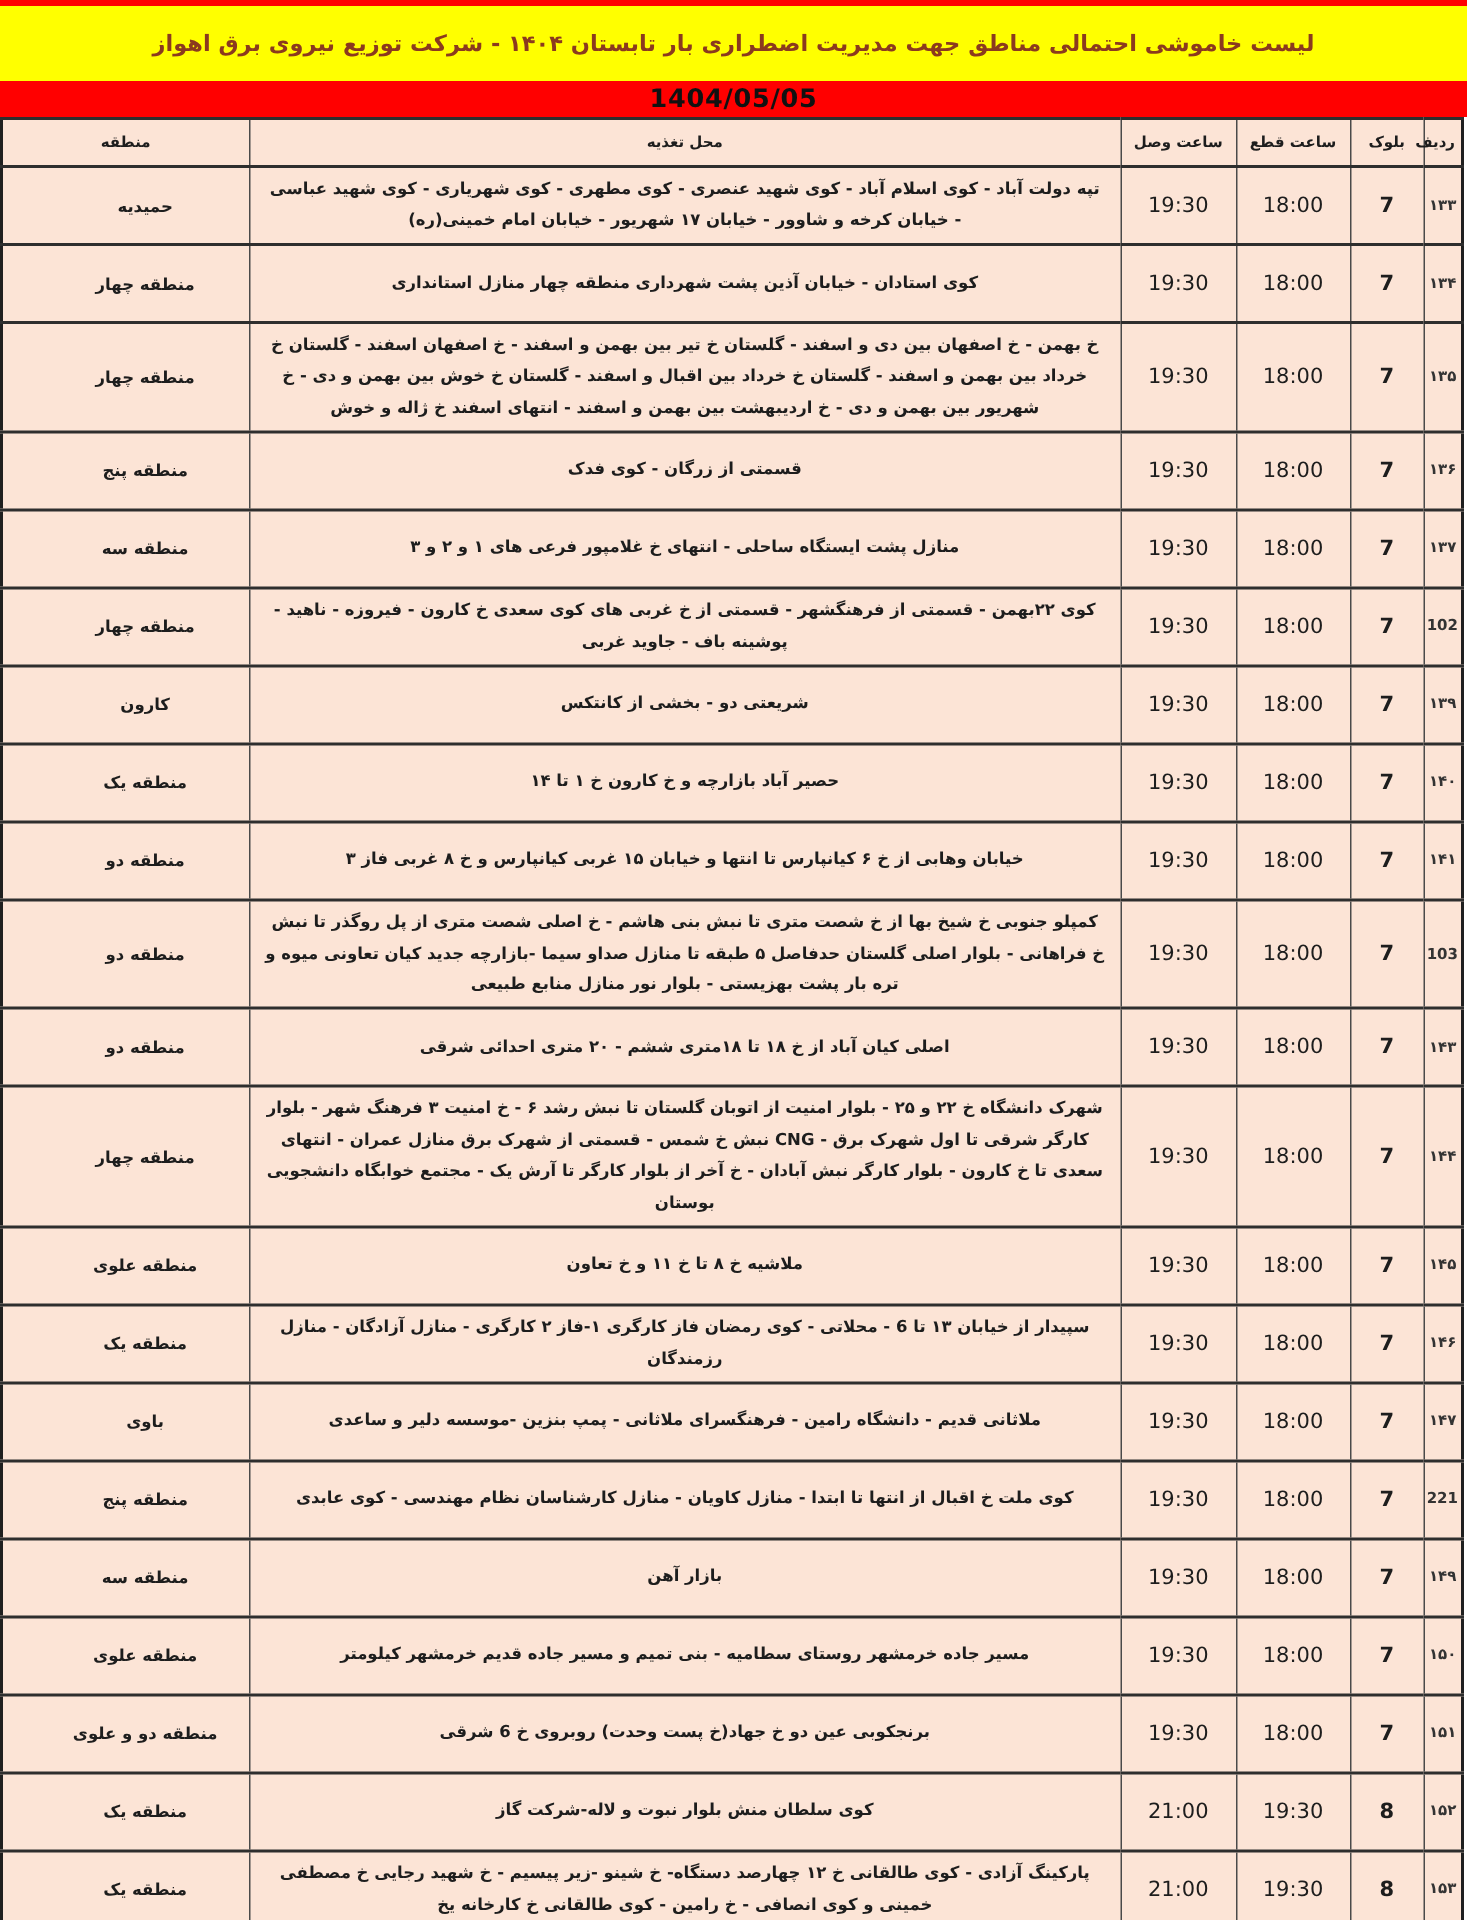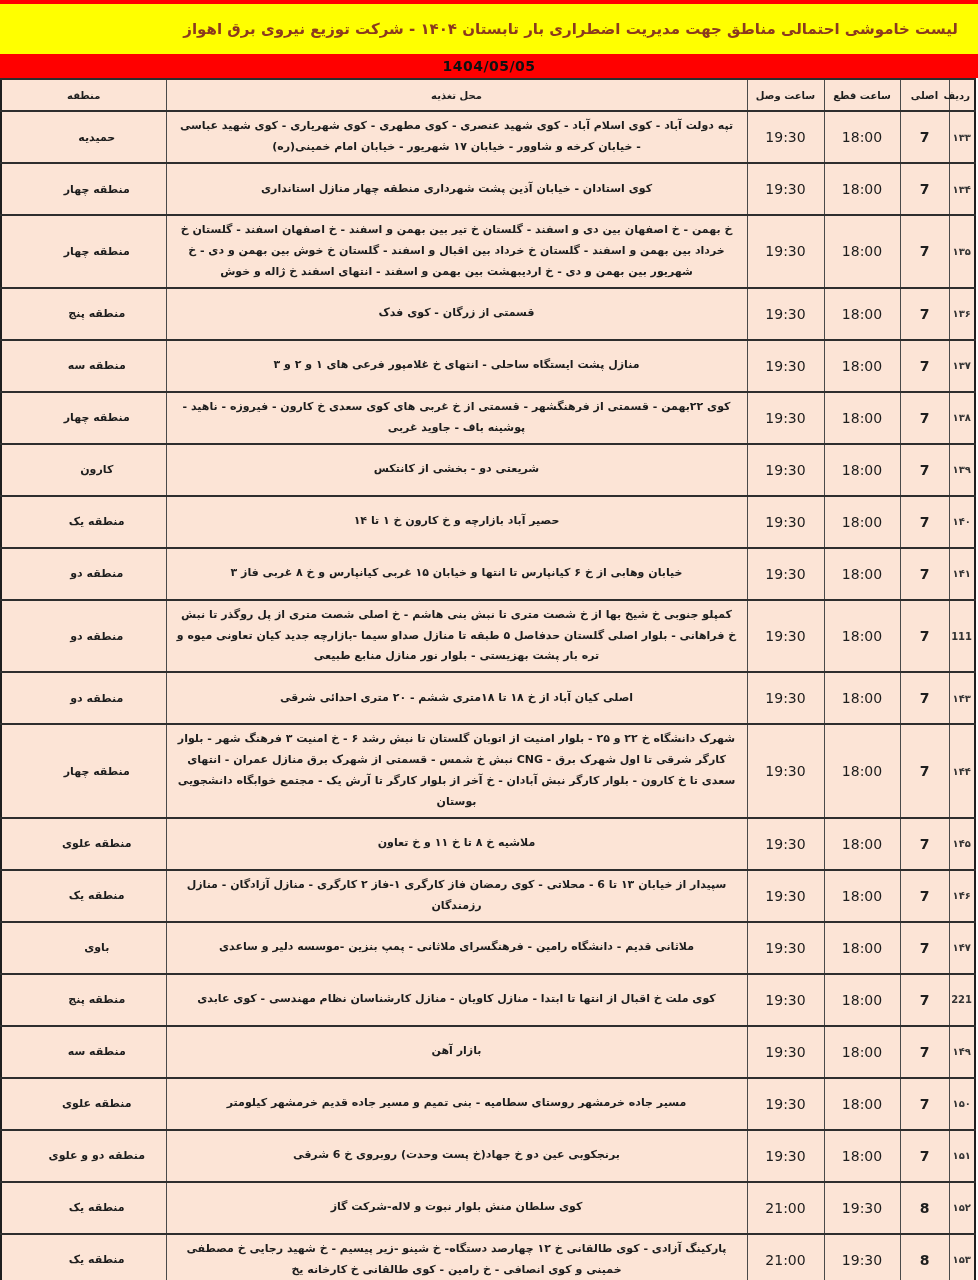--- a/index.html
+++ b/index.html
@@ -6,38 +6,38 @@
   html, body { background: #ffffff; }
   body {
     width: 978px;
     font-family: "DejaVu Sans", "Liberation Sans", sans-serif;
     direction: rtl;
   }
   .top-red-line { height: 4px; background: #ff0000; }
   .title-banner {
     background: #ffff00;
     min-height: 50px;
-    display: flex; align-items: center; justify-content: flex-start;
+    display: flex; align-items: center; justify-content: center;
     padding: 8px 20px;
   }
   .title-banner .title-text {
     color: #8b3a1e;
     font-weight: bold;
     font-size: 15px;
     text-align: center;
   }
   .date-banner {
     background: #ff0000;
     height: 24px;
     display: flex; align-items: center; justify-content: center;
   }
   .date-banner .date-text {
     color: #111;
     font-weight: bold;
-    font-size: 14px;
+    font-size: 17px;
     direction: ltr;
     letter-spacing: 0.5px;
   }
   table.outage-table {
     width: 974px;
     margin: 0 2px;
     border-collapse: collapse;
     table-layout: fixed;
     background: #fce4d6;
     border: 2px solid #1f1f1f;
@@ -84,21 +84,21 @@
     <col style="width:26px">
     <col style="width:49px">
     <col style="width:76px">
     <col style="width:77px">
     <col style="width:581px">
     <col style="width:165px">
   </colgroup>
   <thead>
     <tr>
       <th>ردیف</th>
-      <th>اصلی</th>
+      <th>بلوک</th>
       <th>ساعت قطع</th>
       <th>ساعت وصل</th>
       <th>محل تغذیه</th>
       <th>منطقه</th>
     </tr>
   </thead>
   <tbody>
       <tr>
     <td class="c-rownum">۱۳۳</td>
     <td class="c-block">7</td>
@@ -133,21 +133,21 @@
   </tr>
       <tr>
     <td class="c-rownum">۱۳۷</td>
     <td class="c-block">7</td>
     <td class="c-time">18:00</td>
     <td class="c-time">19:30</td>
     <td class="c-loc">منازل پشت ایستگاه ساحلی - انتهای خ غلامپور فرعی های ۱ و ۲ و ۳</td>
     <td class="c-region">منطقه سه</td>
   </tr>
       <tr>
-    <td class="c-rownum">۱۳۸</td>
+    <td class="c-rownum">102</td>
     <td class="c-block">7</td>
     <td class="c-time">18:00</td>
     <td class="c-time">19:30</td>
     <td class="c-loc">کوی ۲۲بهمن - قسمتی از فرهنگشهر - قسمتی از خ غربی های کوی سعدی خ کارون - فیروزه - ناهید - پوشینه باف - جاوید غربی</td>
     <td class="c-region">منطقه چهار</td>
   </tr>
       <tr>
     <td class="c-rownum">۱۳۹</td>
     <td class="c-block">7</td>
     <td class="c-time">18:00</td>
@@ -165,21 +165,21 @@
   </tr>
       <tr>
     <td class="c-rownum">۱۴۱</td>
     <td class="c-block">7</td>
     <td class="c-time">18:00</td>
     <td class="c-time">19:30</td>
     <td class="c-loc">خیابان وهابی از خ ۶ کیانپارس تا انتها و خیابان ۱۵ غربی کیانپارس و خ ۸ غربی فاز ۳</td>
     <td class="c-region">منطقه دو</td>
   </tr>
       <tr>
-    <td class="c-rownum">111</td>
+    <td class="c-rownum">103</td>
     <td class="c-block">7</td>
     <td class="c-time">18:00</td>
     <td class="c-time">19:30</td>
     <td class="c-loc">کمپلو جنوبی خ شیخ بها از خ شصت متری تا نبش بنی هاشم - خ اصلی شصت متری از پل روگذر تا نبش خ فراهانی - بلوار اصلی گلستان حدفاصل ۵ طبقه تا منازل صداو سیما -بازارچه جدید کیان تعاونی میوه و تره بار پشت بهزیستی - بلوار نور منازل منابع طبیعی</td>
     <td class="c-region">منطقه دو</td>
   </tr>
       <tr>
     <td class="c-rownum">۱۴۳</td>
     <td class="c-block">7</td>
     <td class="c-time">18:00</td>

